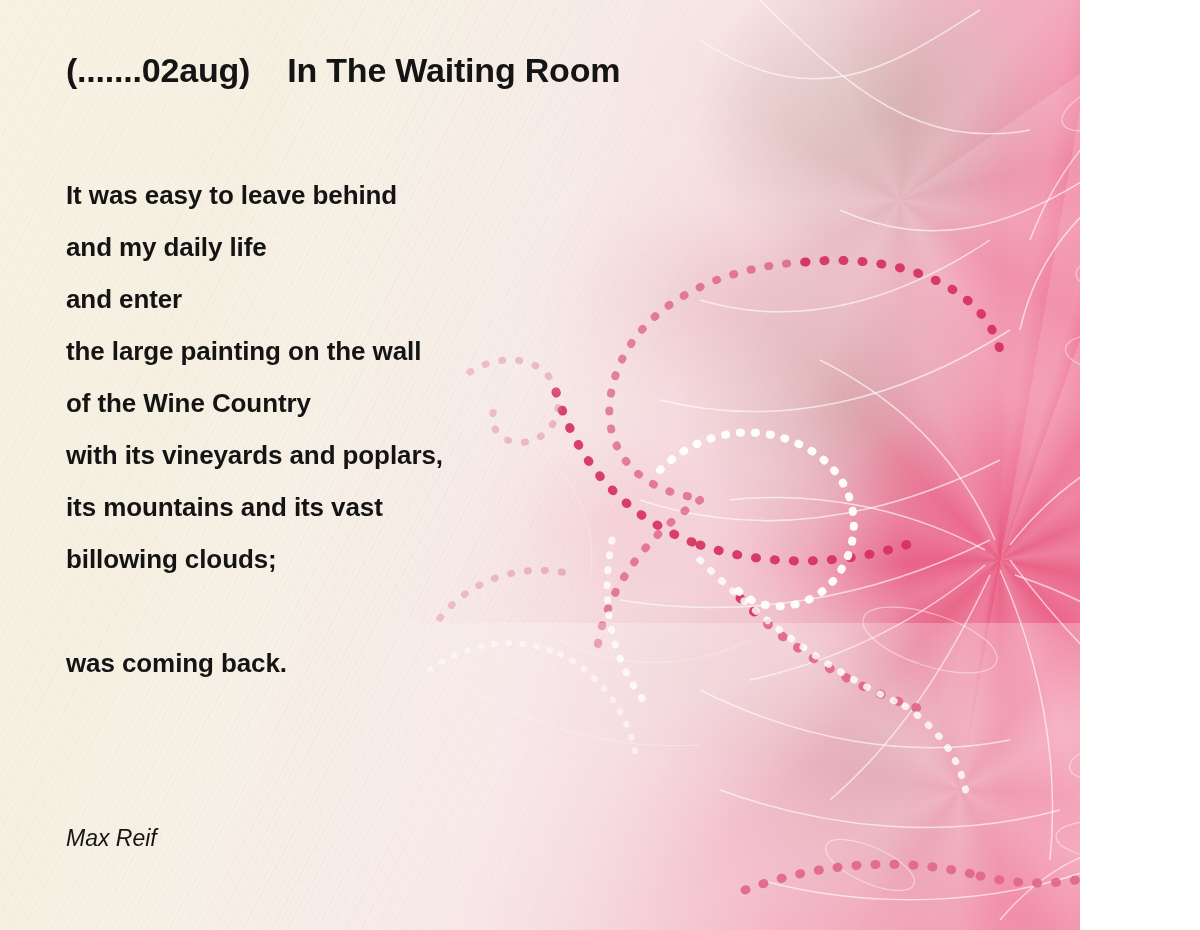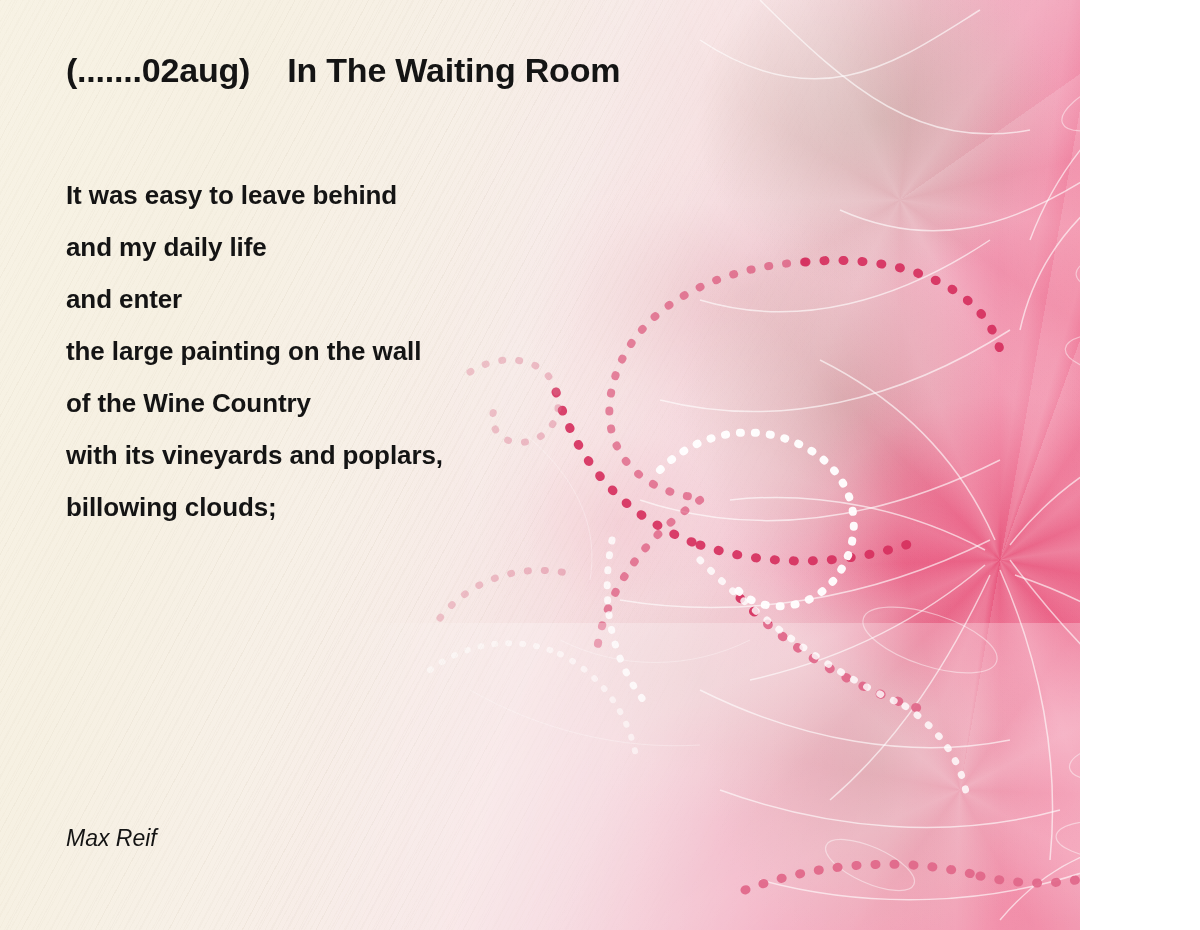--- a/index.html
+++ b/index.html
@@ -299,20 +299,22 @@
   <div id="poem-text">
     <h1 id="poem-title">(.......02aug)    In The Waiting Room</h1>
 
     <div id="poem-body">
       <div class="poem-line">It was easy to leave behind</div>
       <div class="poem-line">and my daily life</div>
       <div class="poem-line">and enter</div>
       <div class="poem-line">the large painting on the wall</div>
       <div class="poem-line">of the Wine Country</div>
       <div class="poem-line">with its vineyards and poplars,</div>
+      <div class="poem-line">its mountains and its vast</div>
       <div class="poem-line">billowing clouds;</div>
       <div class="poem-line blank"></div>
+      <div class="poem-line">was coming back.</div>
     </div>
 
     <div id="poem-author">Max Reif</div>
   </div>
 
 </div>
 
 </body></html>

